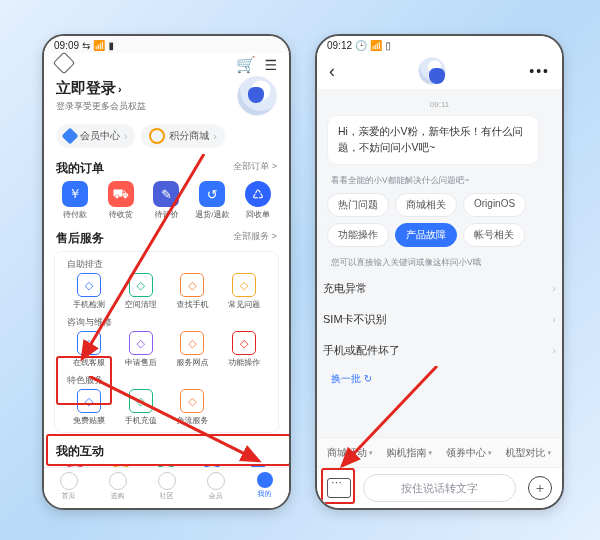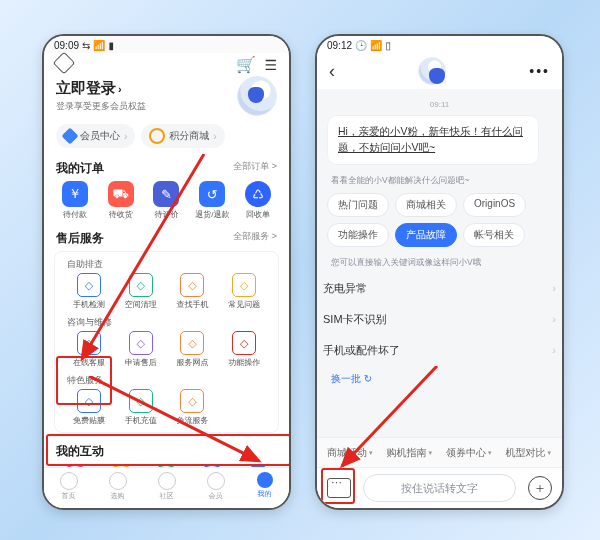--- a/index.html
+++ b/index.html
@@ -118,21 +118,20 @@
   
   .nav2 { display:flex; justify-content:space-between; align-items:center; padding:4px 12px;}
   .back { font-size:18px; color:#333;}
   .av2  { width:26px;height:26px;}
   .msgt { text-align:center; font-size:8px; color:#aaa;}
   .bubble {
     margin:6px 10px; padding:8px 10px; background:#fff; border-radius:10px;
     font-size:10.5px; line-height:1.5; color:#333;
     max-width:190px;
     border:1px solid #eef0f3;
-    text-decoration:underline;
   }
   .hint { font-size:8.5px; color:#8a8f99; padding:4px 14px;}
   .chips { padding:2px 10px; display:flex; flex-wrap:wrap; gap:6px;}
   .chip {
     font-size:10px; padding:4px 10px; border-radius:14px;
     background:#fff; border:1px solid #e5e8ee; color:#555;
   }
   .chip.on { background:#3374ff; color:#fff; border-color:#3374ff;}
   .row-item {
     display:flex; justify-content:space-between; align-items:center;

